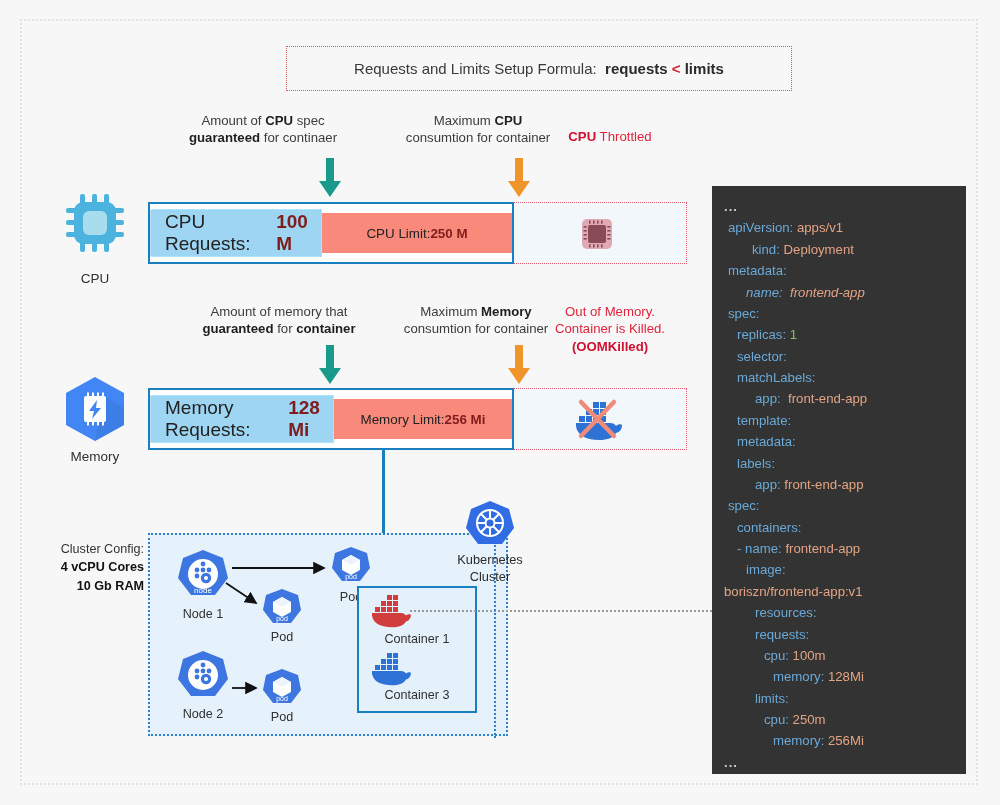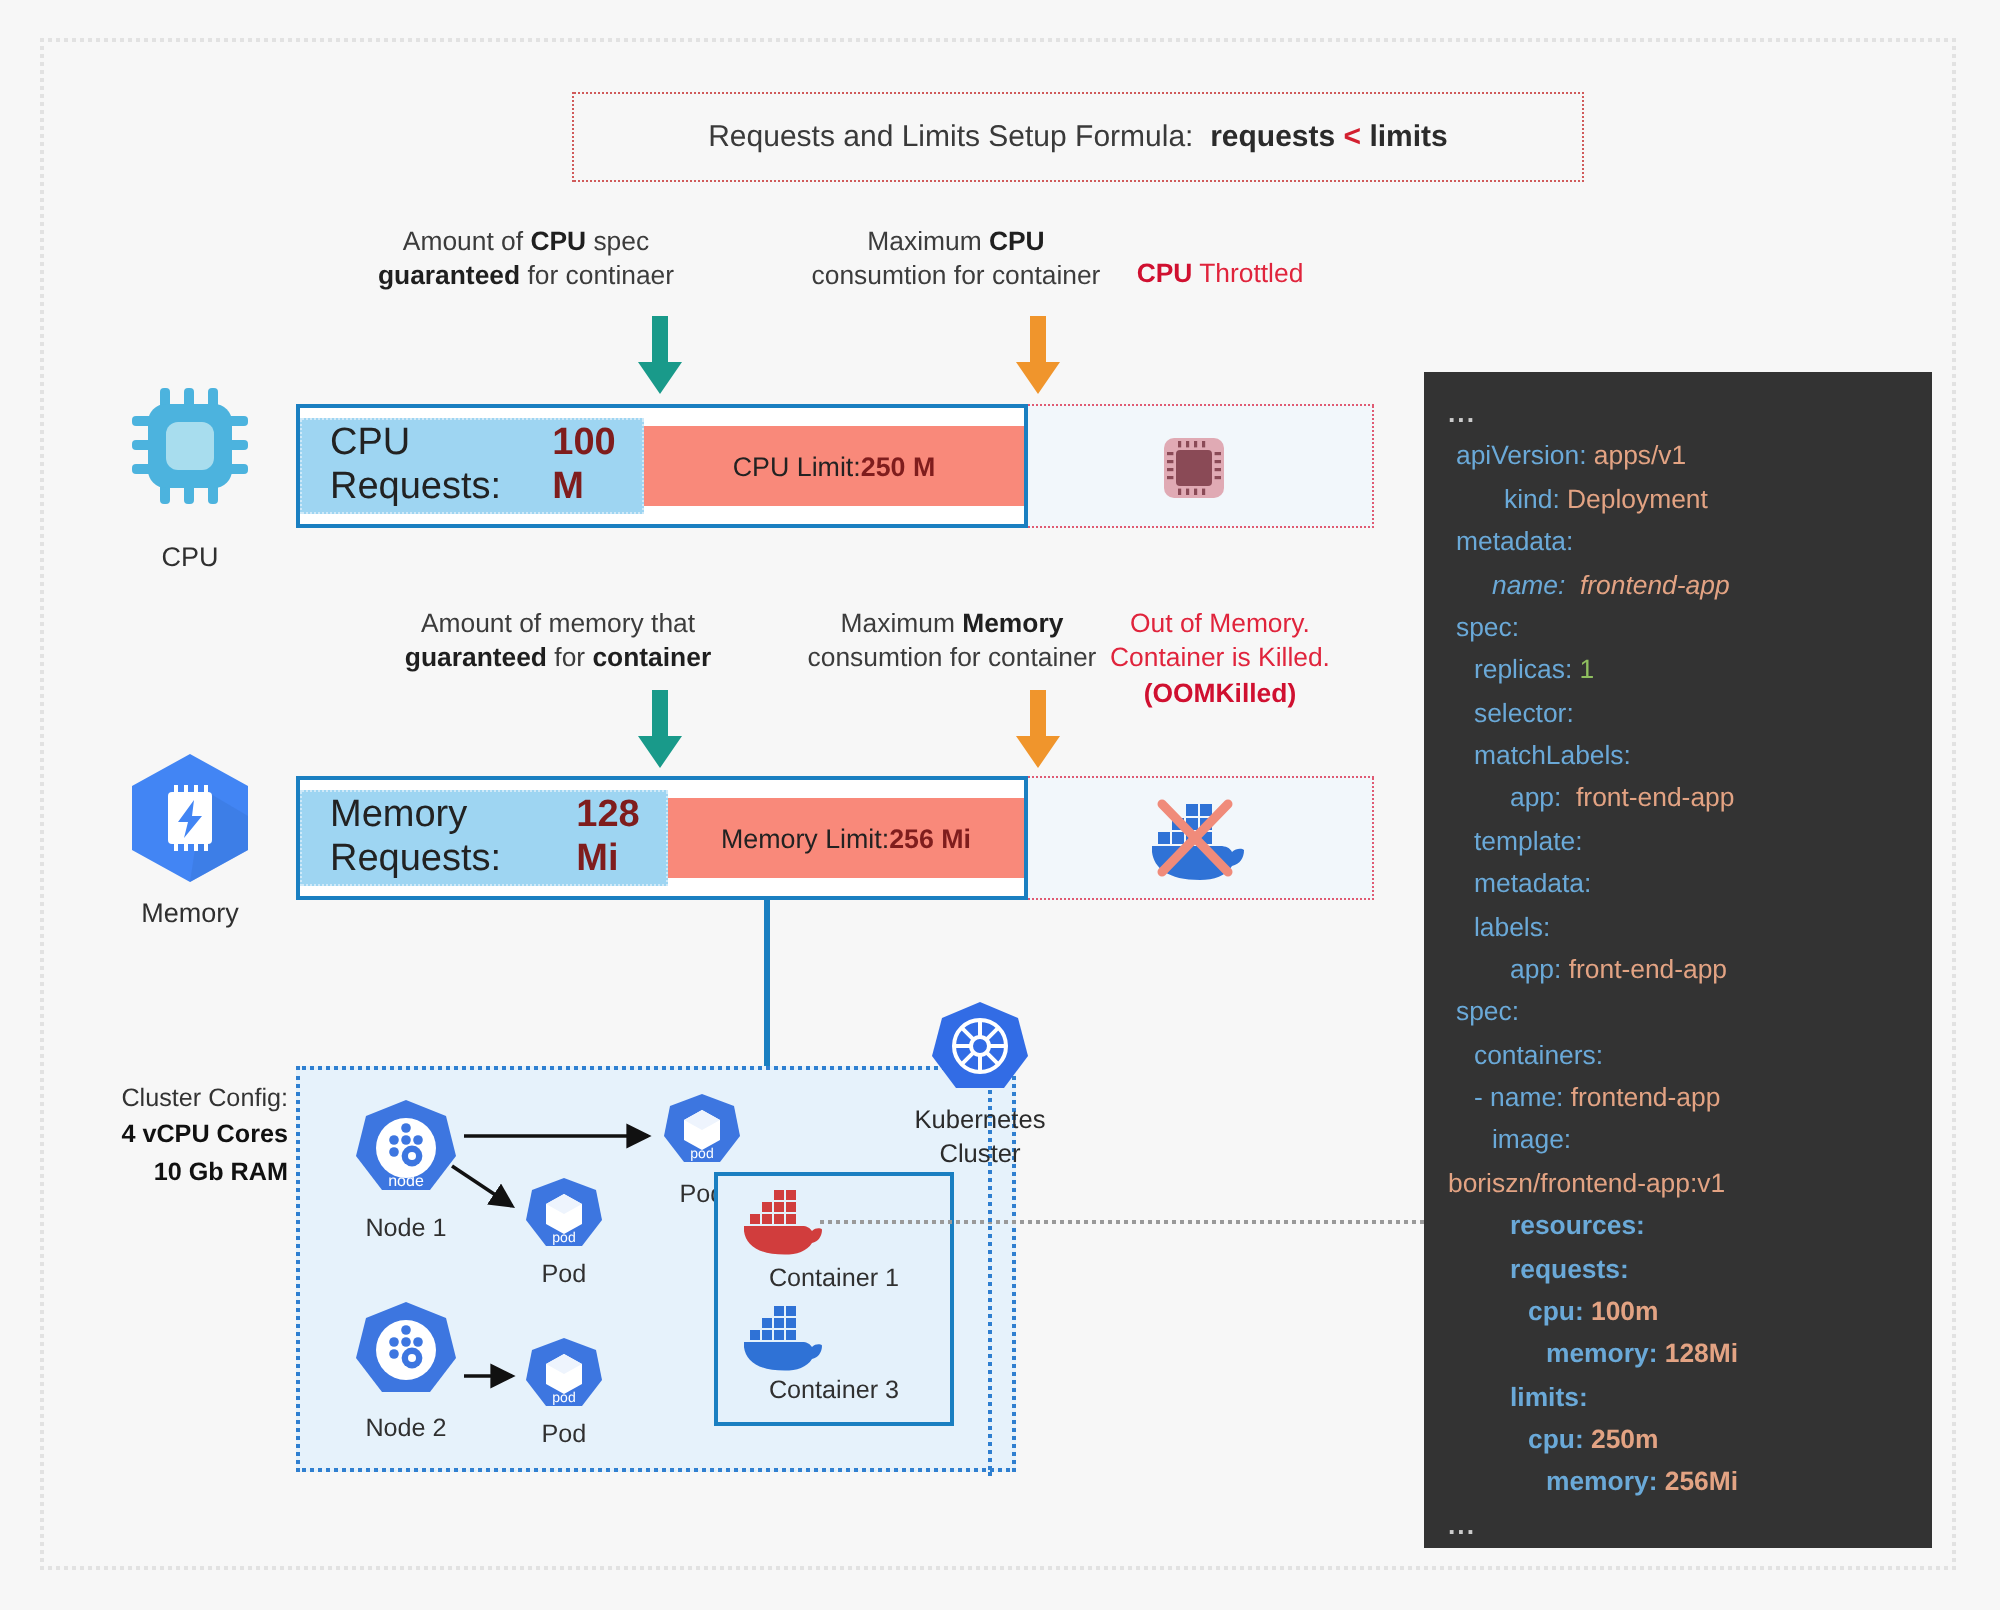--- a/index.html
+++ b/index.html
@@ -91,21 +91,21 @@
     font-family:"Liberation Sans","DejaVu Sans",sans-serif;
     font-size:13.2px;
     line-height:1.62;
     overflow:hidden;
   }
   .yline{white-space:pre;}
   .k{color:#6aa9d8;}
   .v{color:#e3a383;}
   .n{color:#8fbf5f;}
   .dots{color:#cccccc;letter-spacing:1px;font-weight:bold;}
-  .yline.bold .k,.yline.bold .v{font-weight:bold;}
+  .yline.bold .k,.yline.bold .v{font-weight:normal;}
 
   
   .cluster-box{
     position:absolute;left:148px;top:533px;width:360px;height:203px;
     border:2px dotted #2f7fd0;
     background:#e6f2fb;
     box-sizing:border-box;
   }
   .container-box{
     position:absolute;left:357px;top:586px;width:120px;height:127px;

